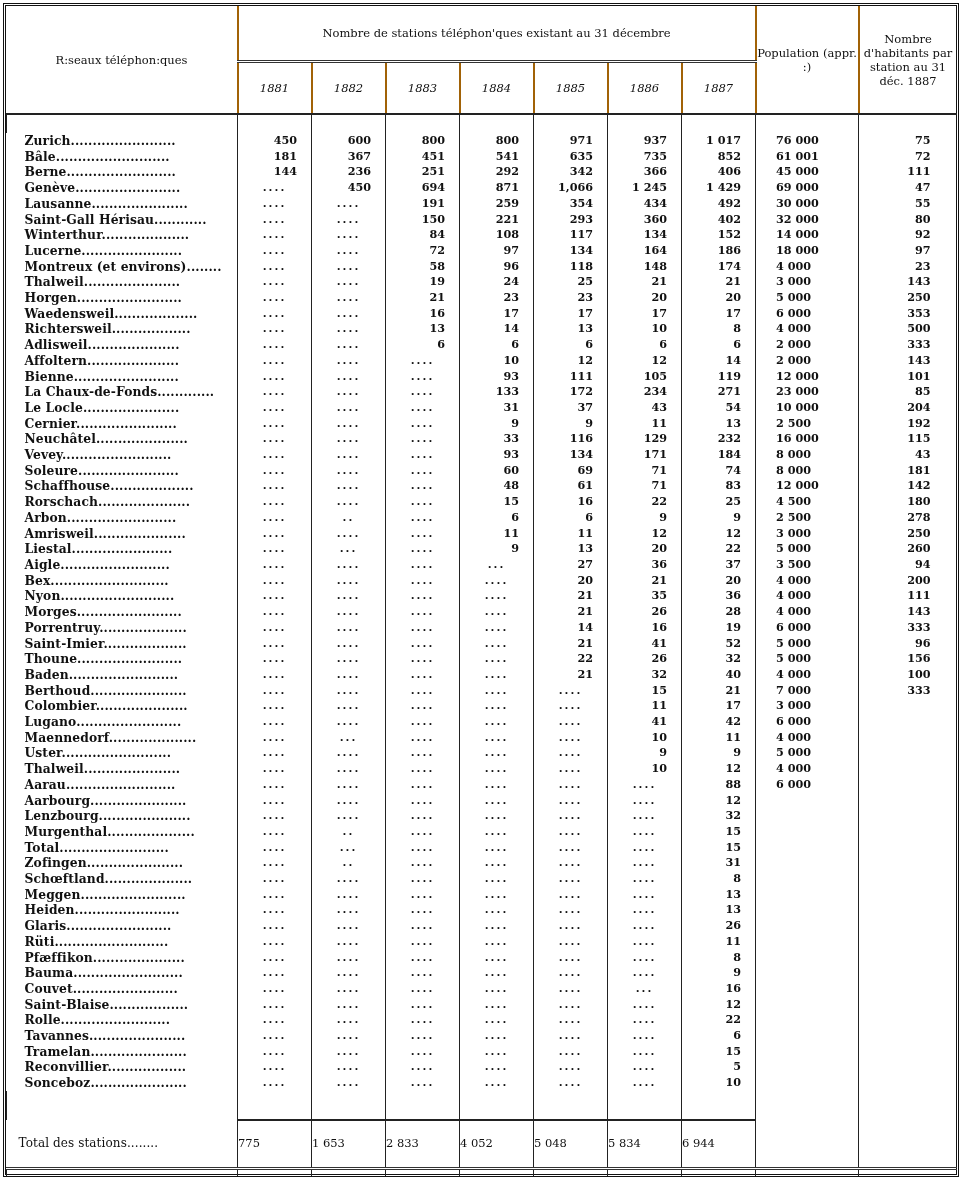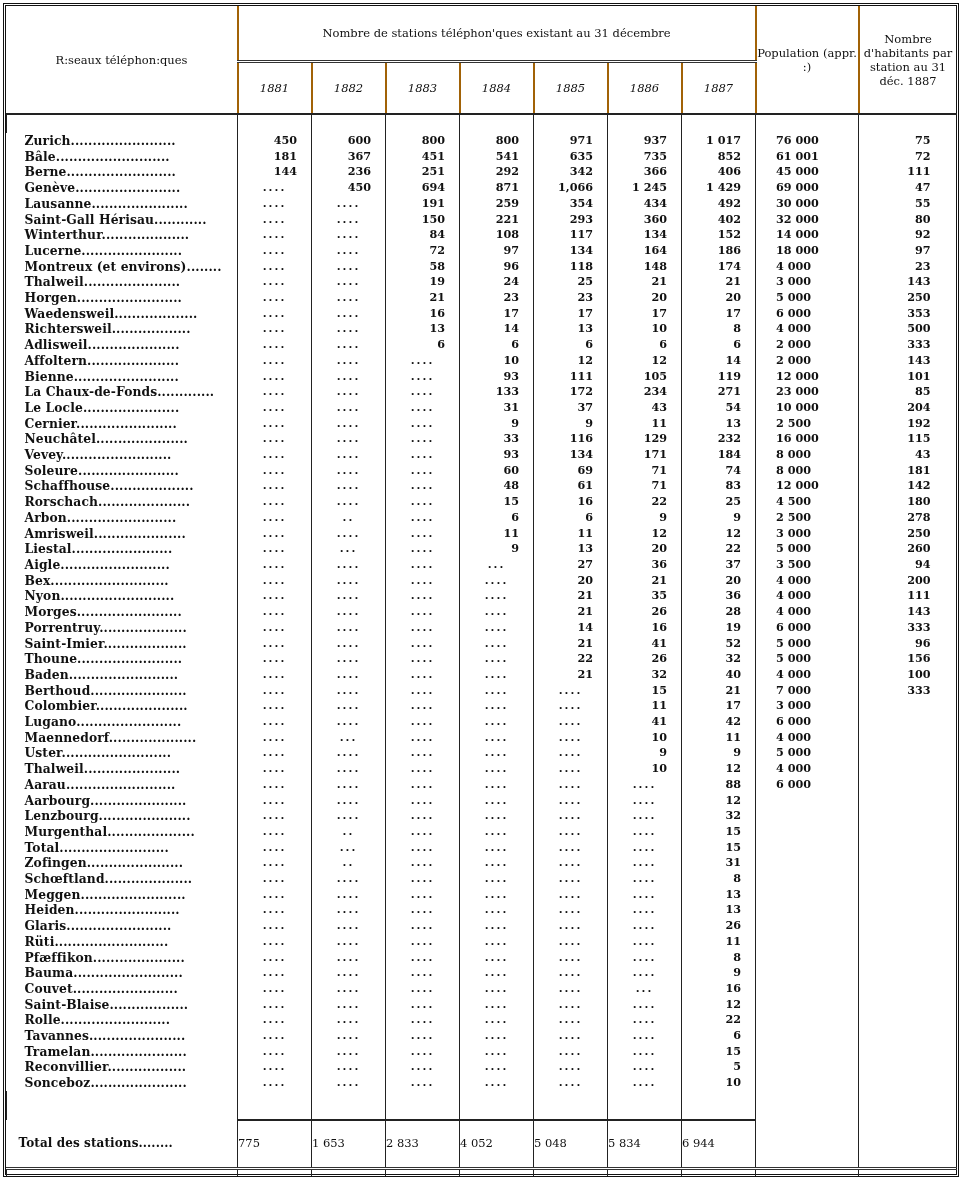--- a/index.html
+++ b/index.html
@@ -21,21 +21,21 @@
   td.name { border-left: none; padding-left: 18px; font-weight: bold; font-size: 12.3px; letter-spacing: 0.1px; }
   td.num { text-align: right; padding-right: 14px; font-weight: bold; }
   td.num.dots { text-align: center; padding-right: 0; font-weight: bold; letter-spacing: 2px; }
   td.pop { text-align: left; padding-left: 20px; font-weight: bold; }
   td.hab { text-align: right; padding-right: 26px; font-weight: bold; }
   tr.spacer td { height: 18px; }
   tr.tail td { height: 22px; }
   tr.rule td { height: 6px; }
   tr.rule td.yrc { border-bottom: 2px solid #222; }
   tr.total td { height: 46px; font-size: 11.5px; font-weight: normal; }
-  tr.total td.name { font-weight: bold; padding-left: 12px; font-size: 12px; }
+  tr.total td.name { font-weight: normal; padding-left: 12px; font-size: 12px; }
   tr.total td.tot { font-weight: normal; }
   tr.bottom td { height: 6px; border-top: 3px double #333; }
 </style>
 </head>
 <body>
 
 <div class="page">
   <table>
     <colgroup>
       <col class="c-name">

